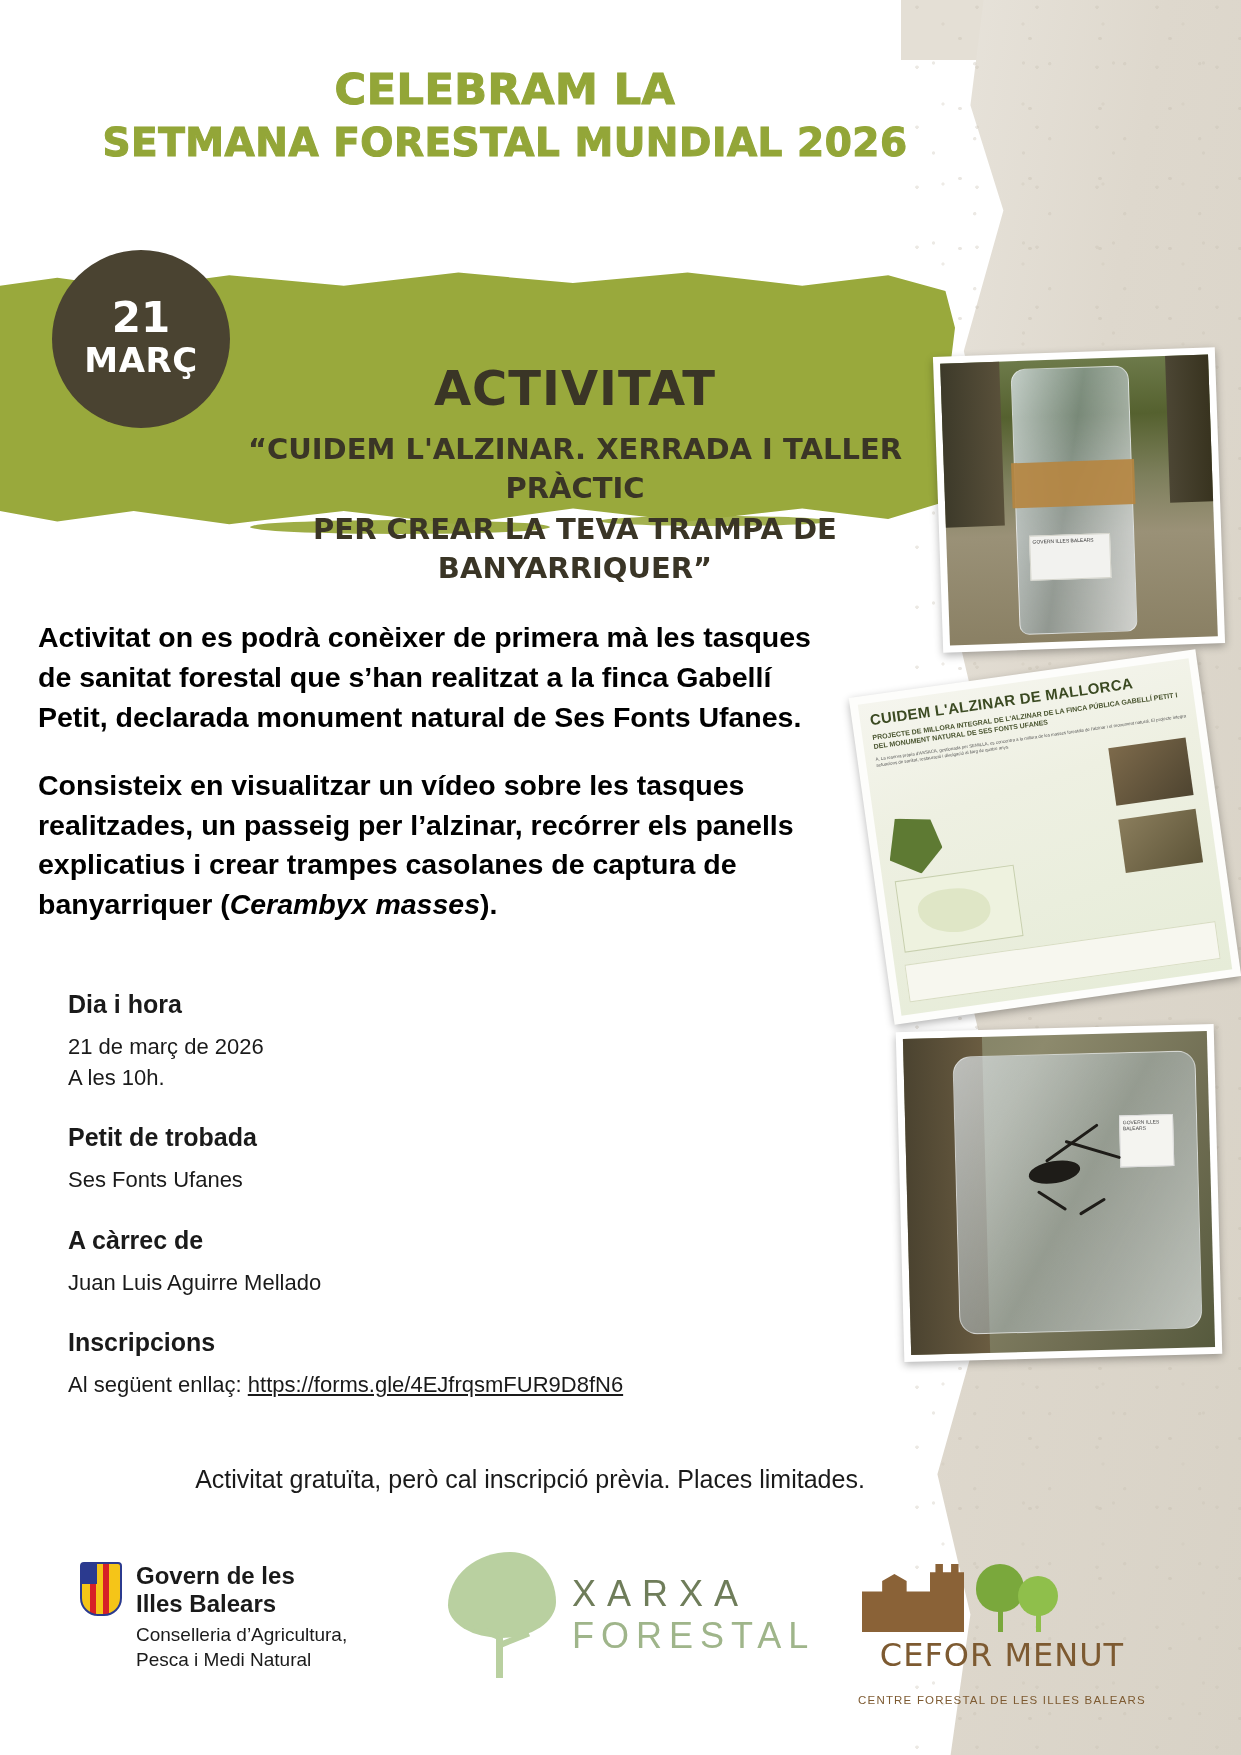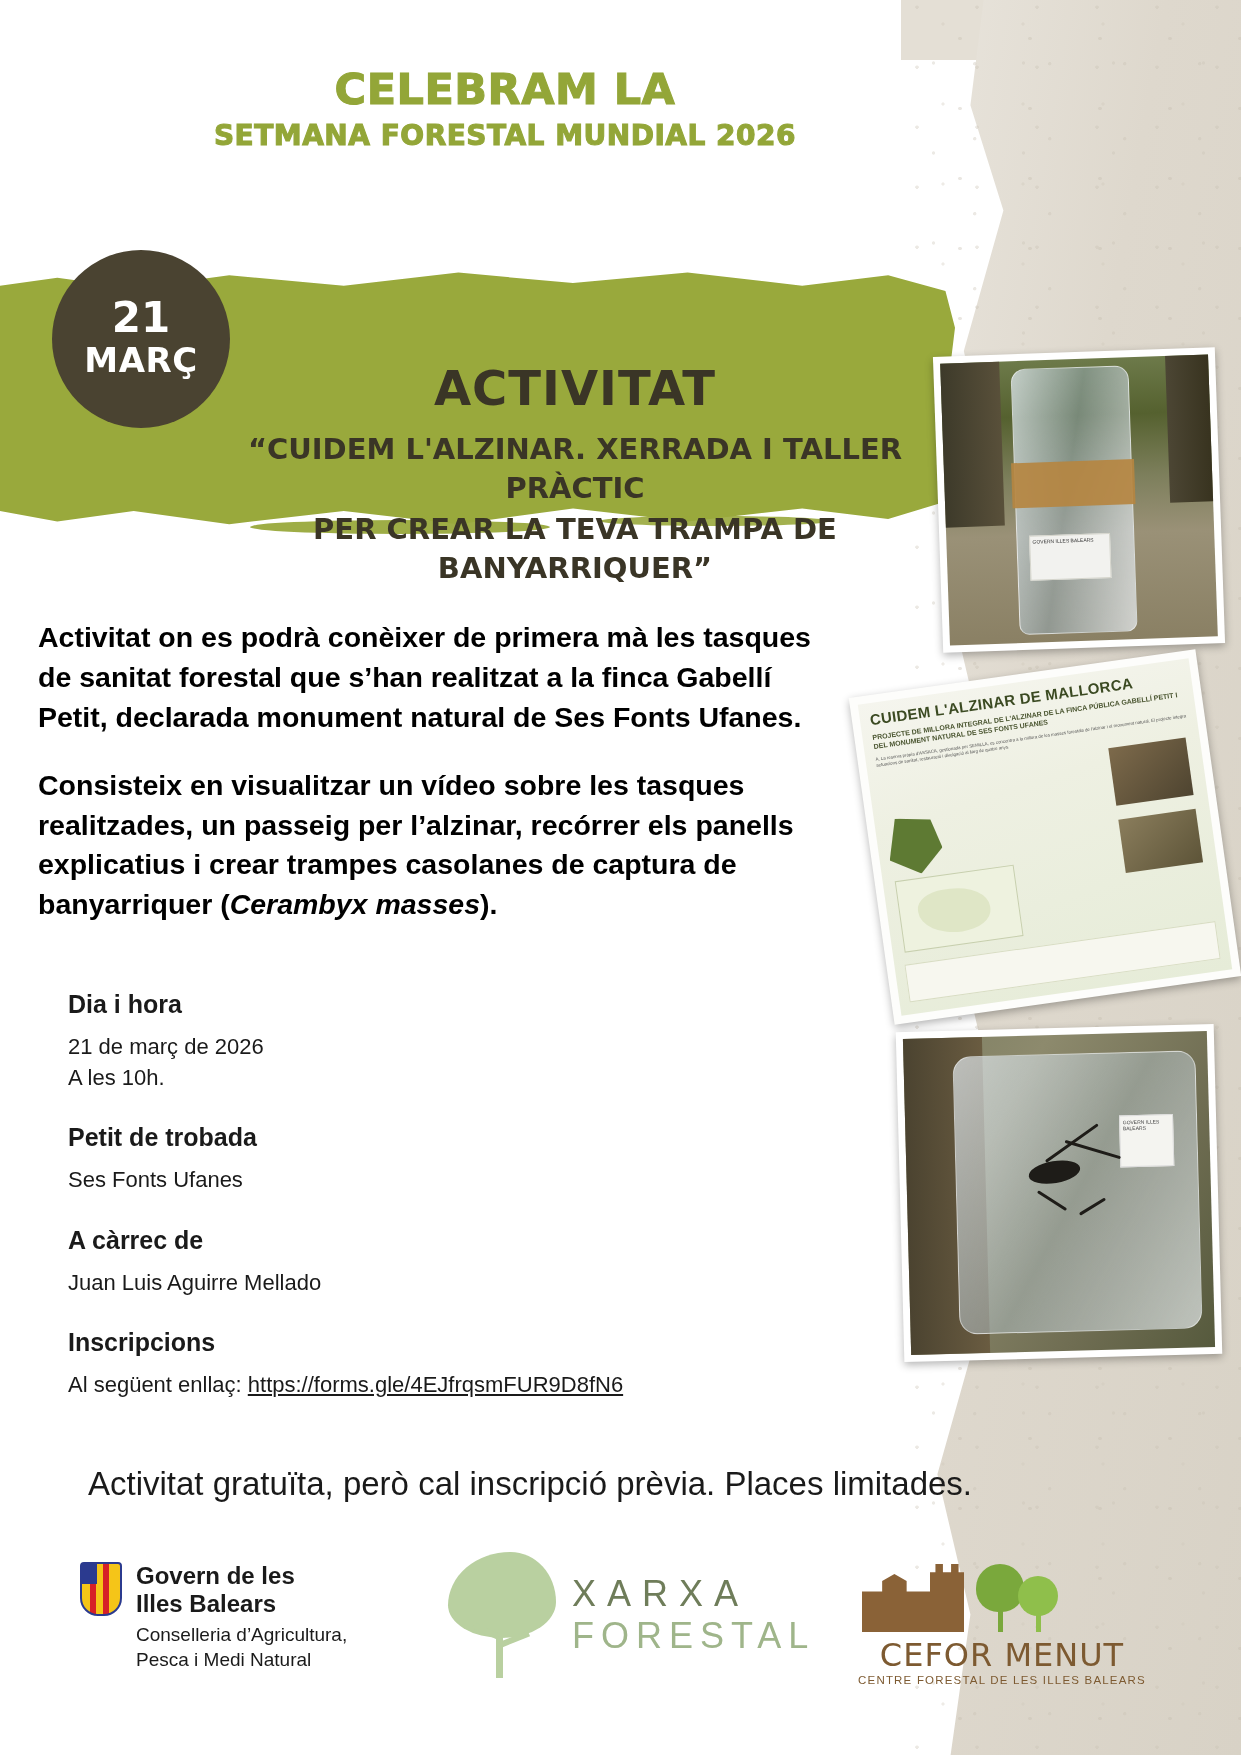--- a/index.html
+++ b/index.html
@@ -56,21 +56,21 @@
   .title-line {
     font-family: "DejaVu Sans", sans-serif;
     font-weight: bold;
     font-size: 43px;
     letter-spacing: .5px;
     color: #93a638;
     line-height: 1.30;
     text-transform: uppercase;
     -webkit-text-stroke: 1.1px #93a638;
   }
-  .title-line.big { font-size: 28px; }
+  .title-line.big { font-size: 39px; }
 
   
   .banner {
     position: absolute;
     top: 270px; left: 0;
     width: 955px; height: 262px;
     background: #99a93c;
     z-index: 2;
     clip-path: polygon(
       0% 6%, 6% 3%, 14% 7%, 24% 2%, 36% 6%, 48% 1%, 60% 5%, 72% 1%,
@@ -188,21 +188,21 @@
     margin-bottom: 30px;
   }
   .det-body a { color: #1a1a1a; }
   .det-body em { font-style: italic; }
 
   .free-note {
     position: absolute;
     top: 1465px; left: 0; width: 1060px;
     text-align: center;
     font-family: "Liberation Sans", sans-serif;
-    font-size: 33px;
+    font-size: 25px;
     color: #1a1a1a;
     z-index: 5;
   }
 
   
   .photo {
     position: absolute;
     background: #fff;
     box-shadow: 0 3px 9px rgba(0,0,0,.30);
     z-index: 3;
@@ -417,21 +417,21 @@
     position: absolute; left: 166px; top: 18px; width: 40px; height: 40px;
     background: #8fbf4b; border-radius: 50%;
   }
   .cefor-tree-b-t { position: absolute; left: 184px; top: 52px; width: 5px; height: 22px; background: #8fbf4b; }
   .cefor-name {
     font-family: "DejaVu Sans", sans-serif;
     font-weight: normal; font-size: 32px; color: #7d5a31; letter-spacing: 1px;
   }
   .cefor-sub {
     font-family: "Liberation Sans", sans-serif;
-    font-size: 11.5px; color: #7d5a31; letter-spacing: 1.2px; margin-top: 0;
+    font-size: 11.5px; color: #7d5a31; letter-spacing: 1.2px; margin-top: 20px;
   }
 </style>
 </head>
 <body>
 
 <div class="paper-edge-top"></div>
 <div class="paper-edge-right"></div>
 <div class="paper-speckle"></div>
 
 <div class="title-block">

